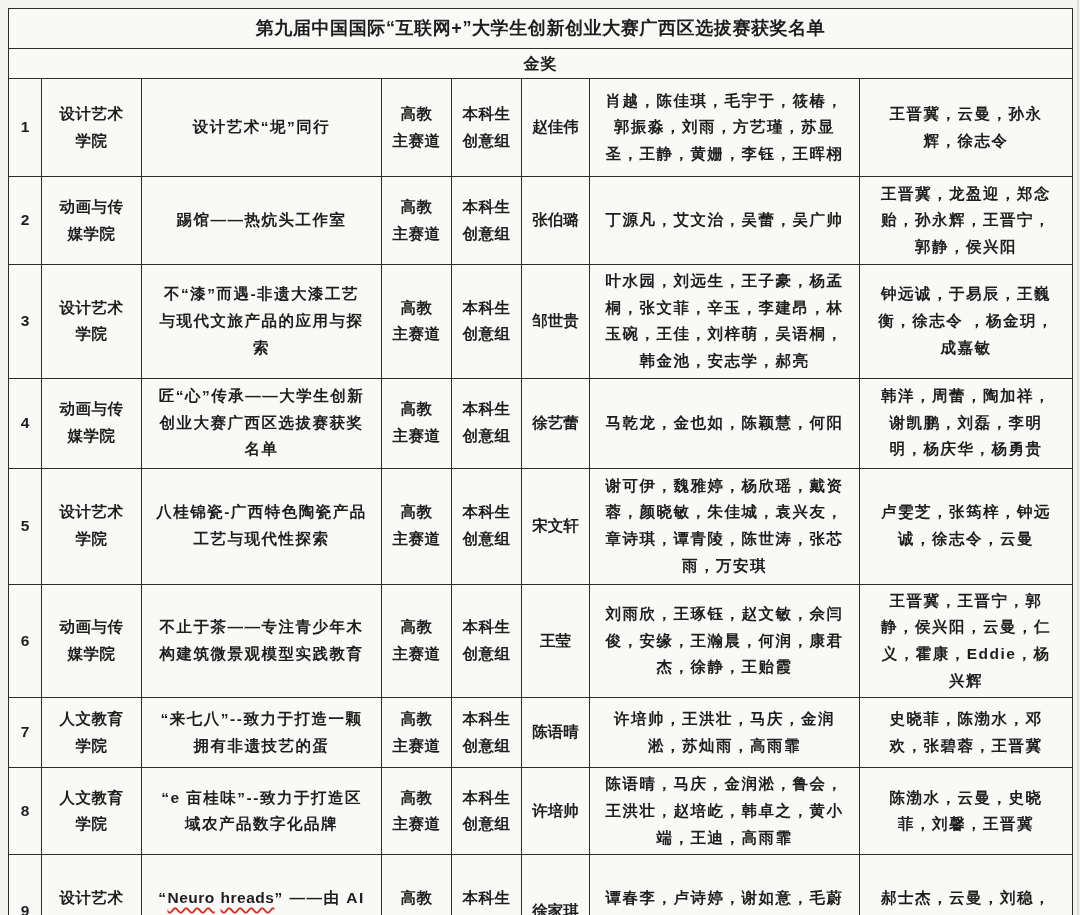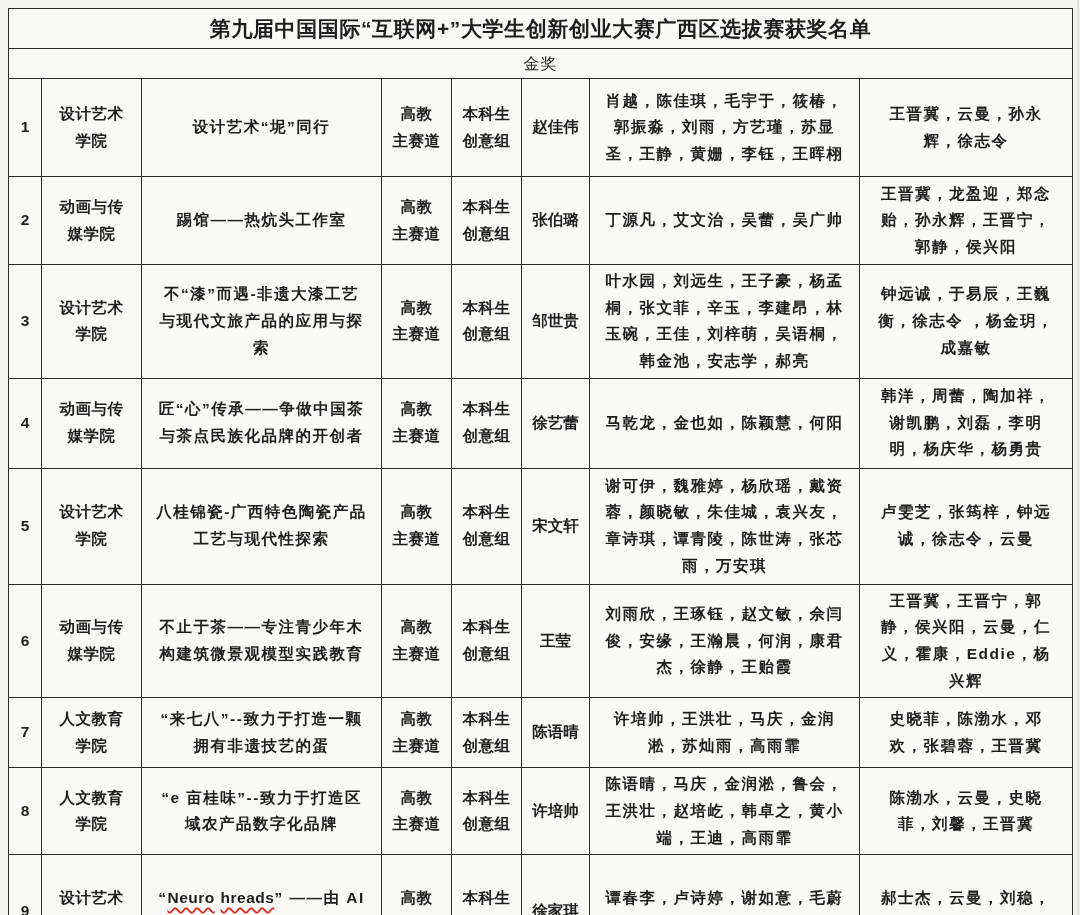--- a/index.html
+++ b/index.html
@@ -26,29 +26,29 @@
     text-align: center;
     vertical-align: middle;
     font-size: 15.5px;
     font-weight: 600;
     line-height: 1.72;
     white-space: pre-line;
     padding: 3px 5px;
     overflow: hidden;
   }
   tr.title-row td {
-    font-size: 21px;
+    font-size: 18px;
     font-weight: 700;
     letter-spacing: 0.6px;
     line-height: 1.3;
     white-space: normal;
   }
   tr.section-row td {
     font-size: 16px;
-    font-weight: 400;
+    font-weight: 700;
     line-height: 1.2;
     padding: 2px;
     letter-spacing: 1px;
   }
   td.project, td.members, td.teachers {
     padding: 3px 14px;
     letter-spacing: 1.5px;
   }
   td.track, td.group, td.college {
     letter-spacing: 0.5px;
@@ -136,21 +136,21 @@
 创意组</td>
       <td class="leader">邹世贵</td>
       <td class="members">叶水园，刘远生，王子豪，杨孟桐，张文菲，辛玉，李建昂，林玉碗，王佳，刘梓萌，吴语桐，韩金池，安志学，郝亮</td>
       <td class="teachers">钟远诚，于易辰，王巍衡，徐志令 ，杨金玥， 成嘉敏</td>
     </tr>
 
     <tr class="r" style="height:90px">
       <td class="no">4</td>
       <td class="college">动画与传
 媒学院</td>
-      <td class="project">匠“心”传承——争做中国茶与茶点民族化品牌的开创者</td>
+      <td class="project">匠“心”传承——大学生创新创业大赛广西区选拔赛获奖名单</td>
       <td class="track">高教
 主赛道</td>
       <td class="group">本科生
 创意组</td>
       <td class="leader">徐艺蕾</td>
       <td class="members">马乾龙，金也如，陈颖慧，何阳</td>
       <td class="teachers">韩洋，周蕾，陶加祥，谢凯鹏，刘磊，李明明，杨庆华，杨勇贵</td>
     </tr>
 
     <tr class="r" style="height:116px">

